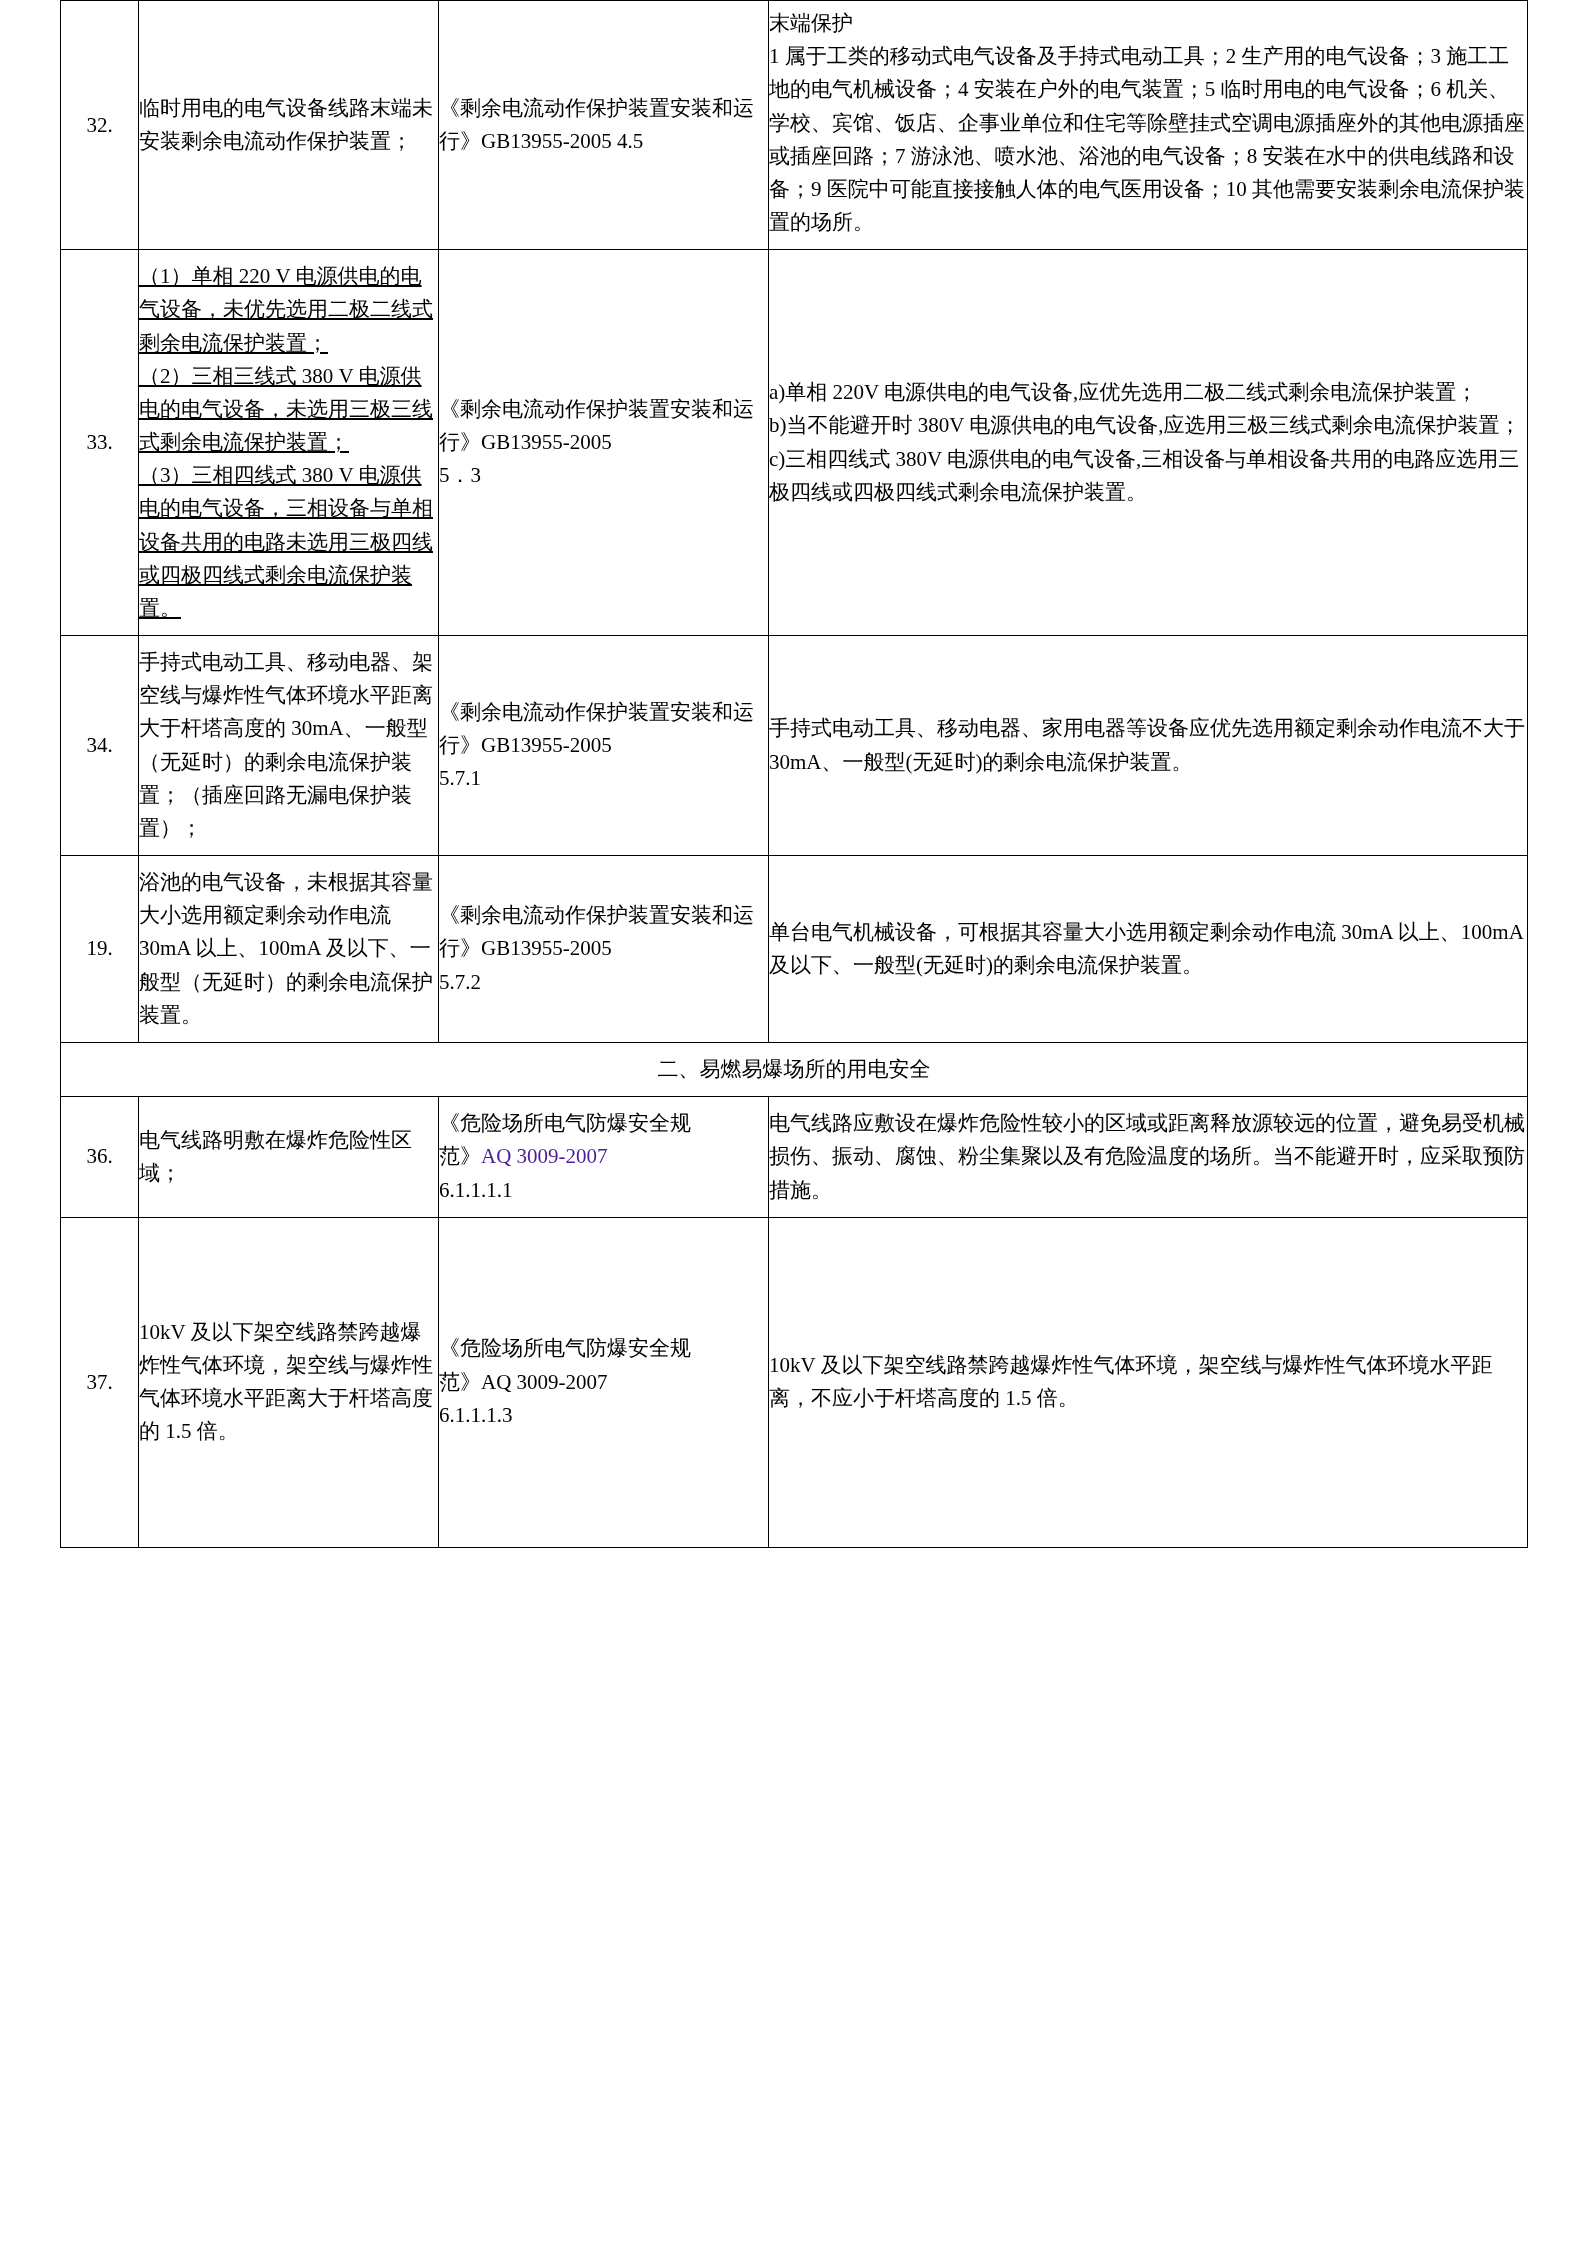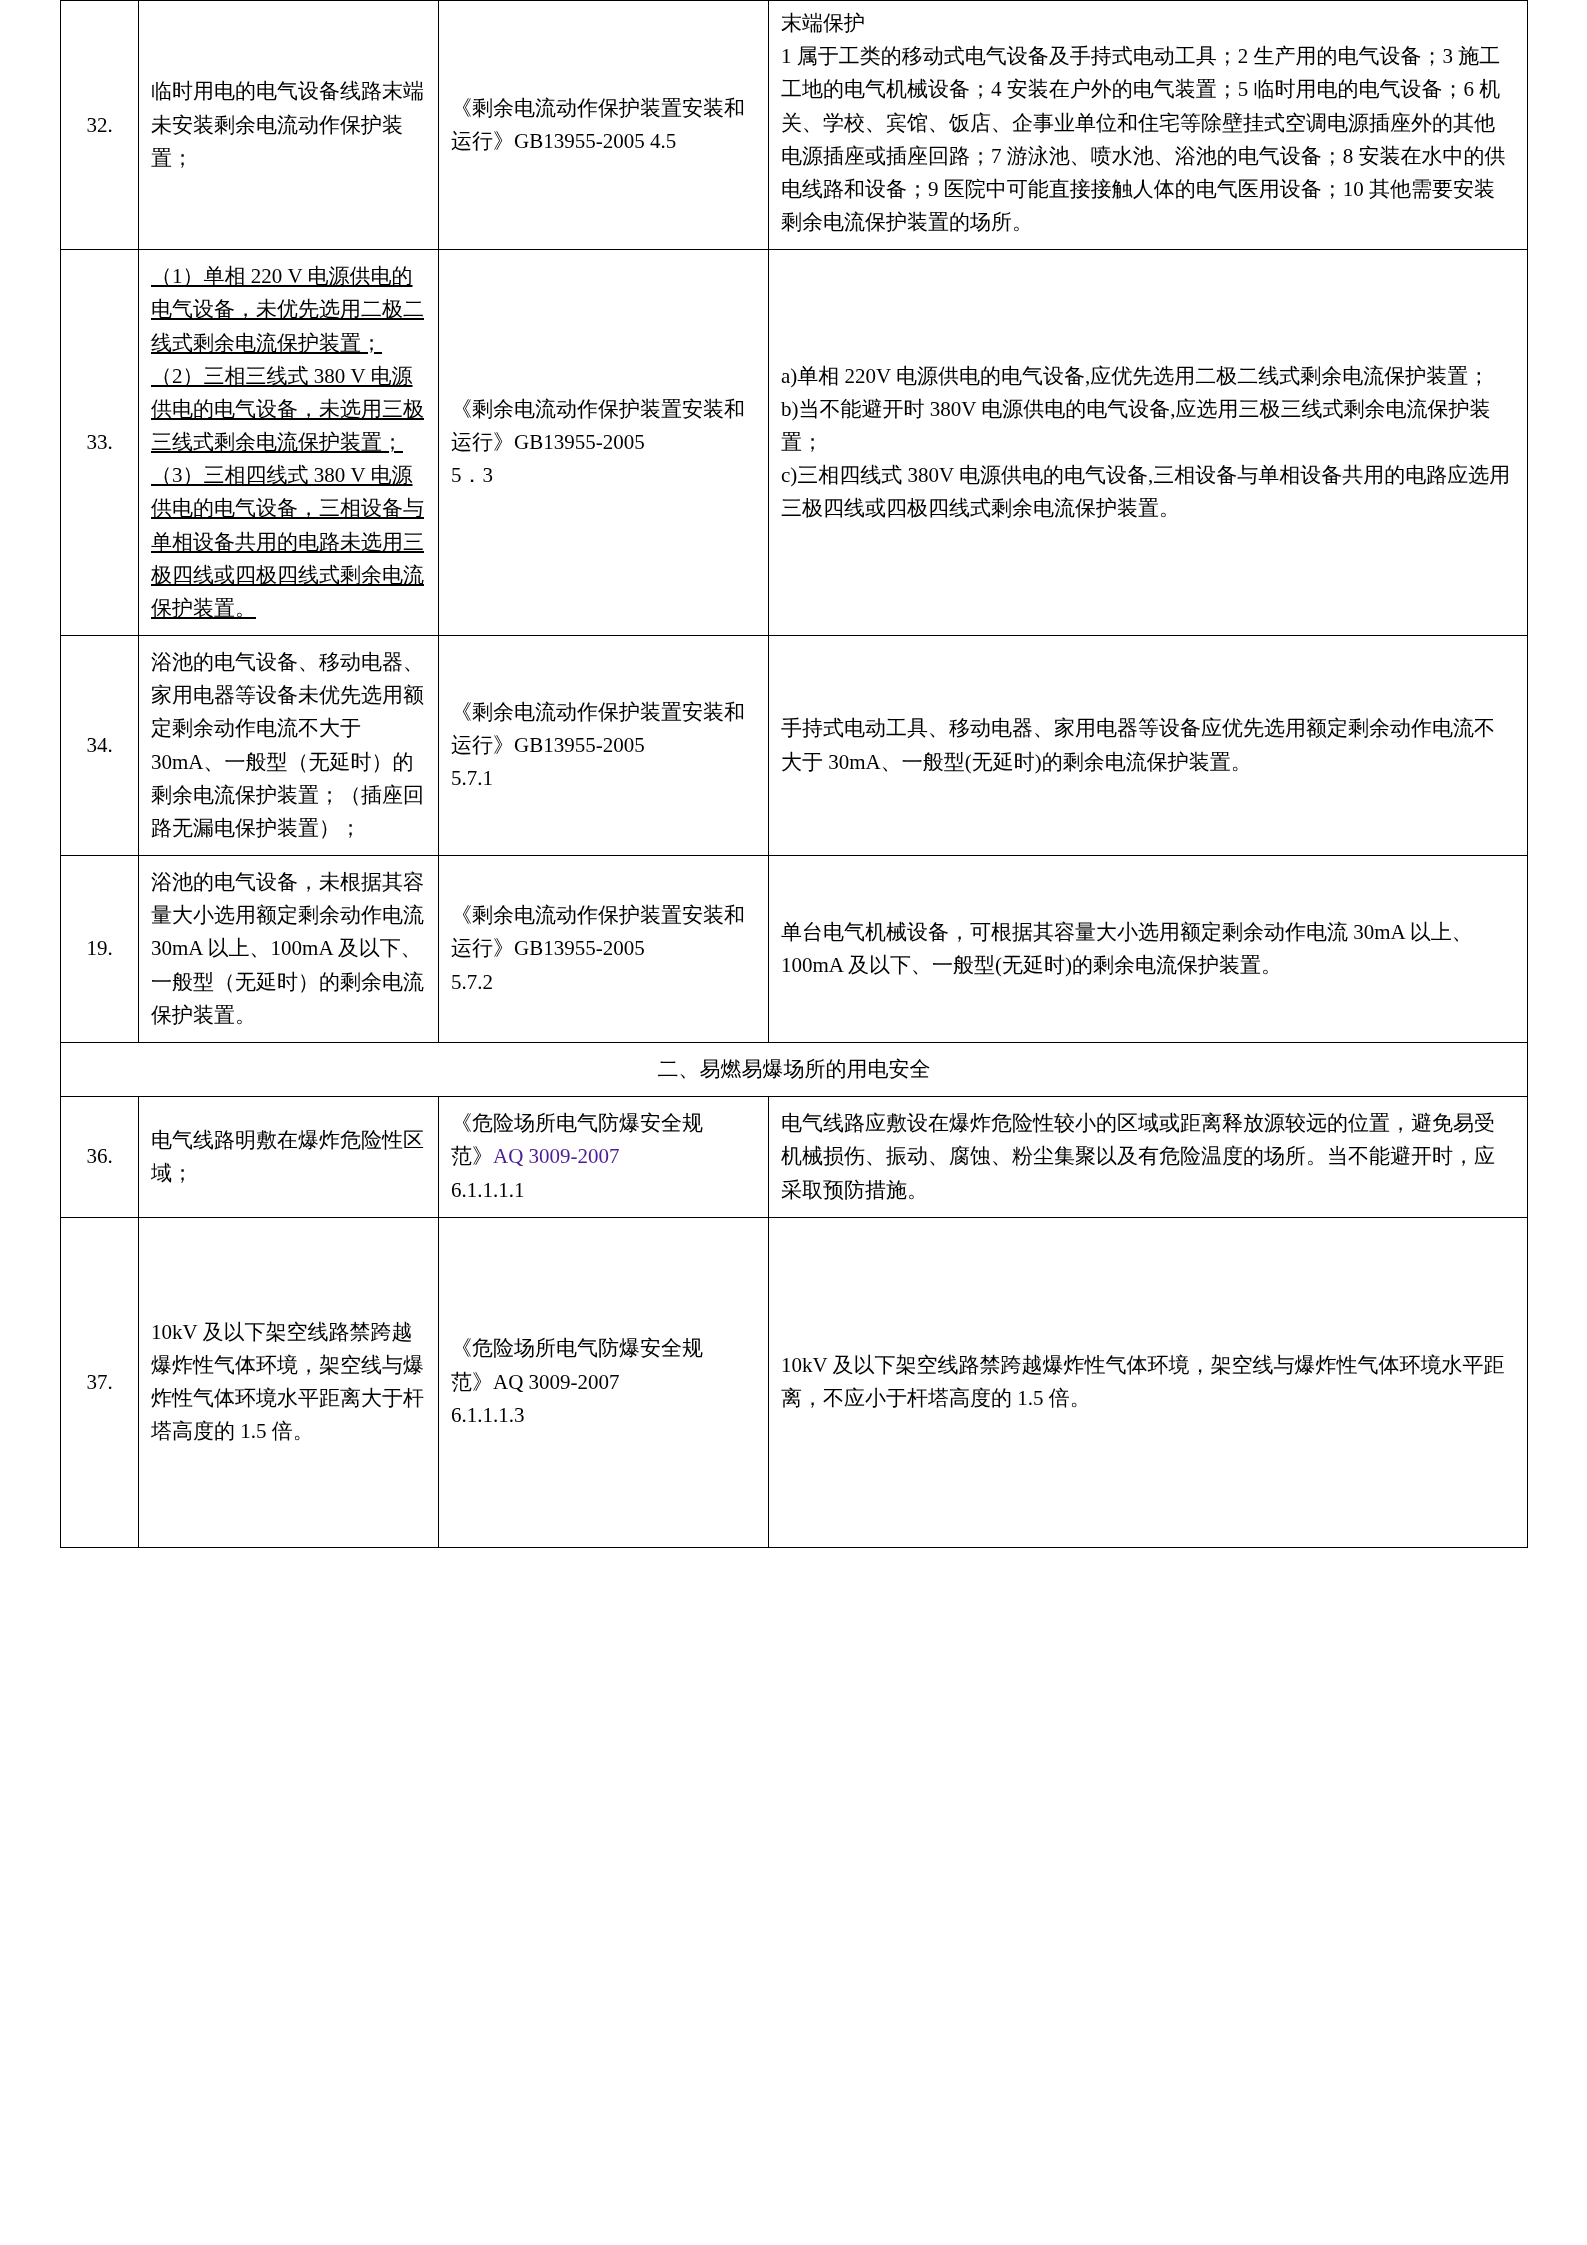--- a/index.html
+++ b/index.html
@@ -22,21 +22,21 @@
   }
   table.doc-table {
     width: 1467px;
     border-collapse: collapse;
     table-layout: fixed;
     margin: 0;
   }
   table.doc-table td {
     border: 1px solid #000000;
     vertical-align: middle;
-    padding: 10px 12px;
+    padding: 10px 0;
     font-size: 21px;
     line-height: 1.58;
     word-wrap: break-word;
   }
   
   col.c-num   { width: 78px; }
   col.c-item  { width: 300px; }
   col.c-std   { width: 330px; }
   col.c-desc  { width: 759px; }
 
@@ -110,21 +110,21 @@
         </td>
         <td class="desc">
           <span class="para">a)单相 220V 电源供电的电气设备,应优先选用二极二线式剩余电流保护装置；</span>
           <span class="para">b)当不能避开时 380V 电源供电的电气设备,应选用三极三线式剩余电流保护装置；</span>
           <span class="para">c)三相四线式 380V 电源供电的电气设备,三相设备与单相设备共用的电路应选用三极四线或四极四线式剩余电流保护装置。</span>
         </td>
       </tr>
 
       <tr>
         <td class="num">34.</td>
-        <td class="item">浴池的电气设备、移动电器、家用电器等设备未优先选用额定剩余动作电流不大于 30mA、一般型（无延时）的剩余电流保护装置；（插座回路无漏电保护装置）；</td>
+        <td class="item">手持式电动工具、移动电器、架空线与爆炸性气体环境水平距离大于杆塔高度的 30mA、一般型（无延时）的剩余电流保护装置；（插座回路无漏电保护装置）；</td>
         <td class="std">
           <span class="std-line">《剩余电流动作保护装置安装和运行》GB13955-2005</span>
           <span class="std-line">5.7.1</span>
         </td>
         <td class="desc">
           <span class="para">手持式电动工具、移动电器、家用电器等设备应优先选用额定剩余动作电流不大于 30mA、一般型(无延时)的剩余电流保护装置。</span>
         </td>
       </tr>
 
       <tr>

